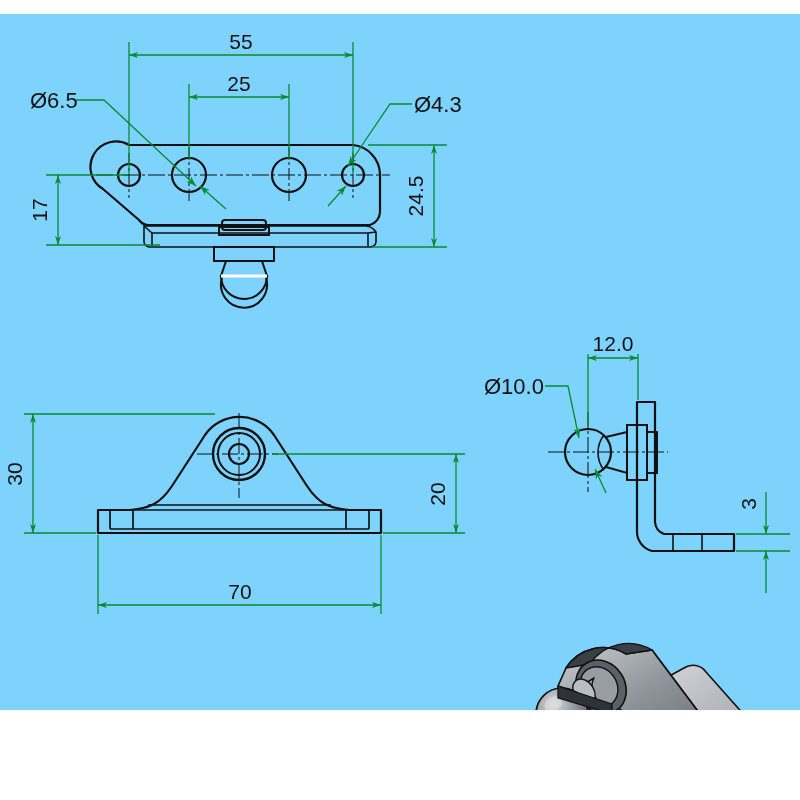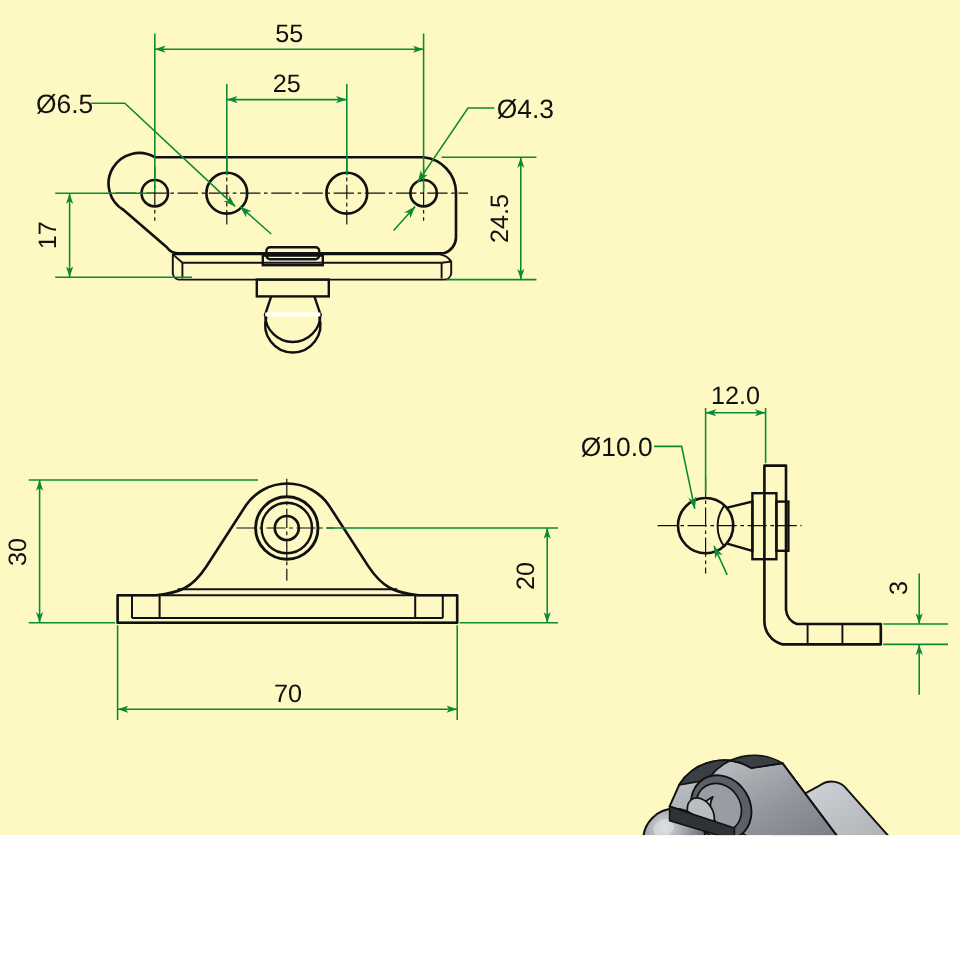--- a/index.html
+++ b/index.html
@@ -7,22 +7,23 @@
     padding: 0;
     background: #ffffff;
   }
   body {
     font-family: "Liberation Sans", sans-serif;
   }
   #sheet {
     position: relative;
     width: 800px;
     height: 696px;
-    background: #fef9c3;
+    background: #7dd3fc;
     overflow: hidden;
+    margin-top: 14px;
   }
   #sheet svg {
     position: absolute;
     left: 0;
     top: 0;
   }
   text {
     font-family: "Liberation Sans", sans-serif;
     fill: #111111;
   }

